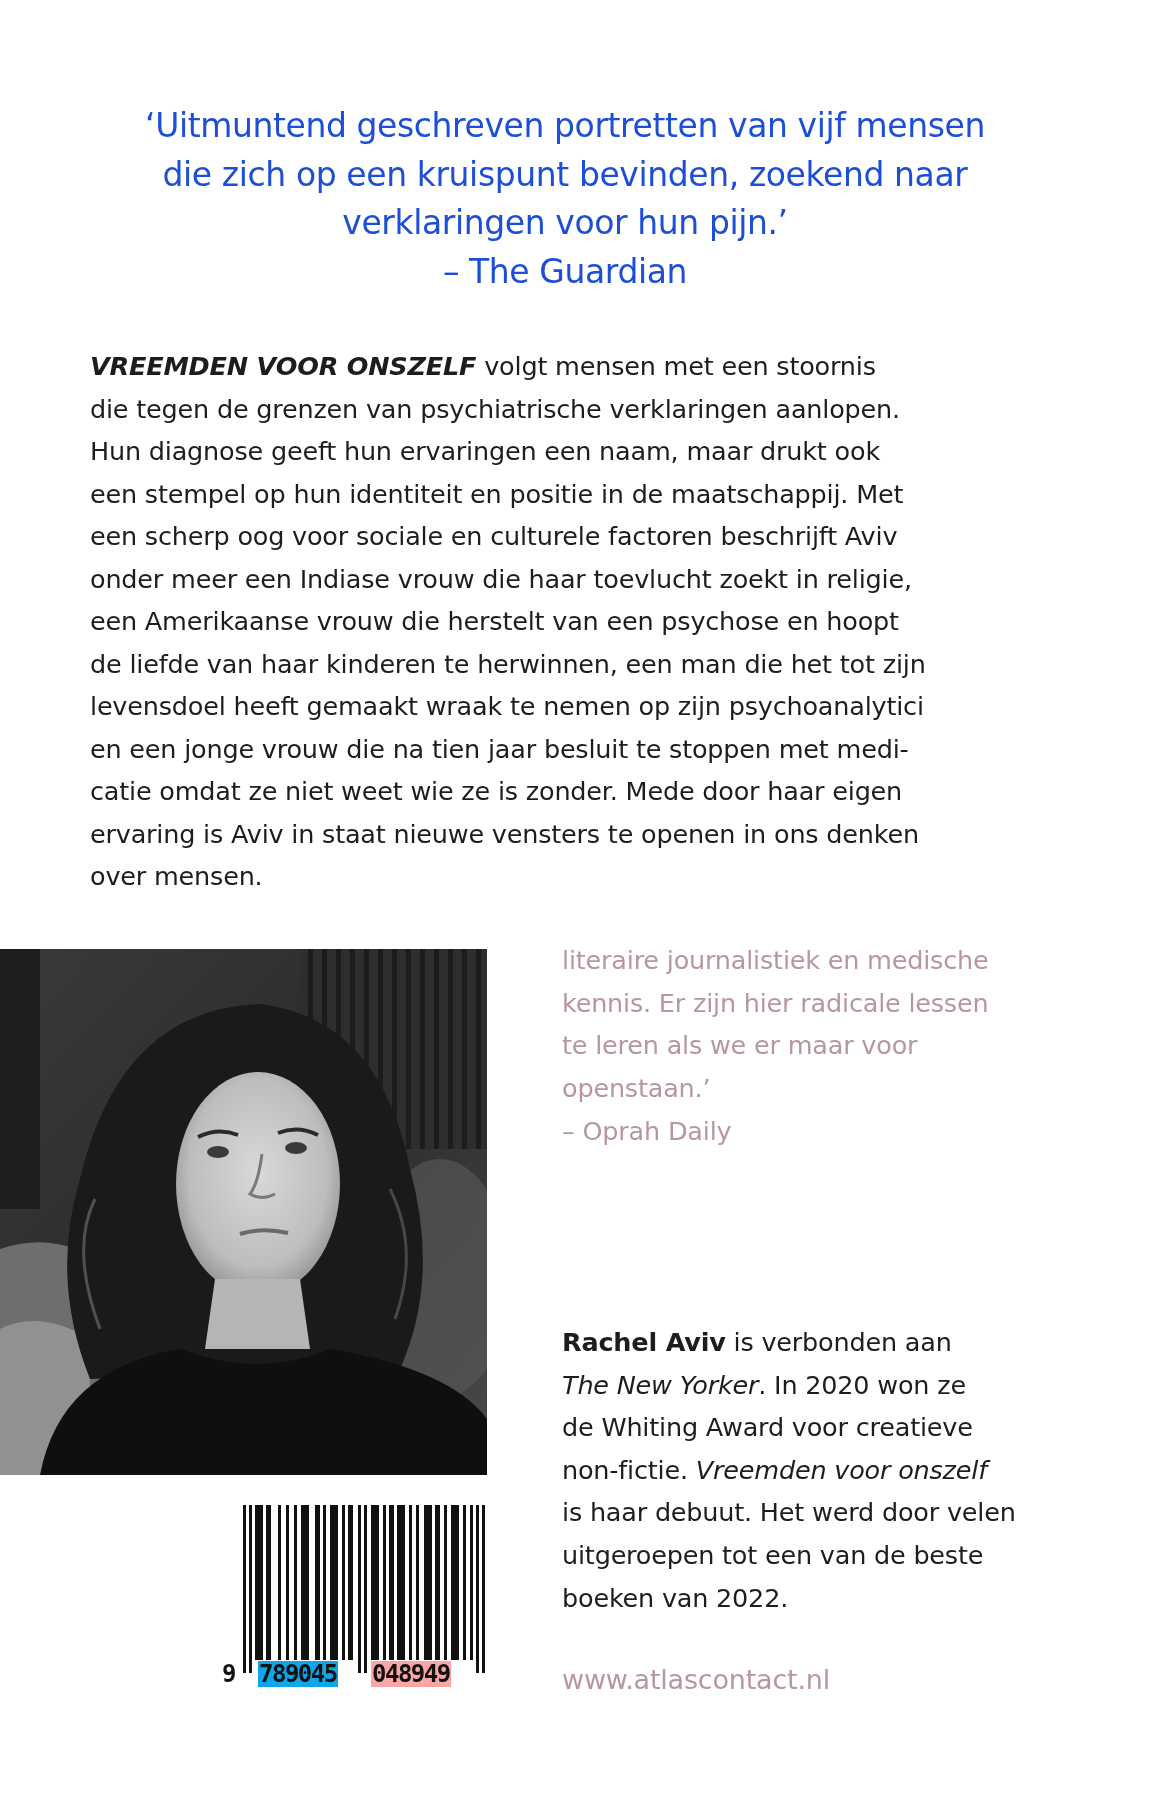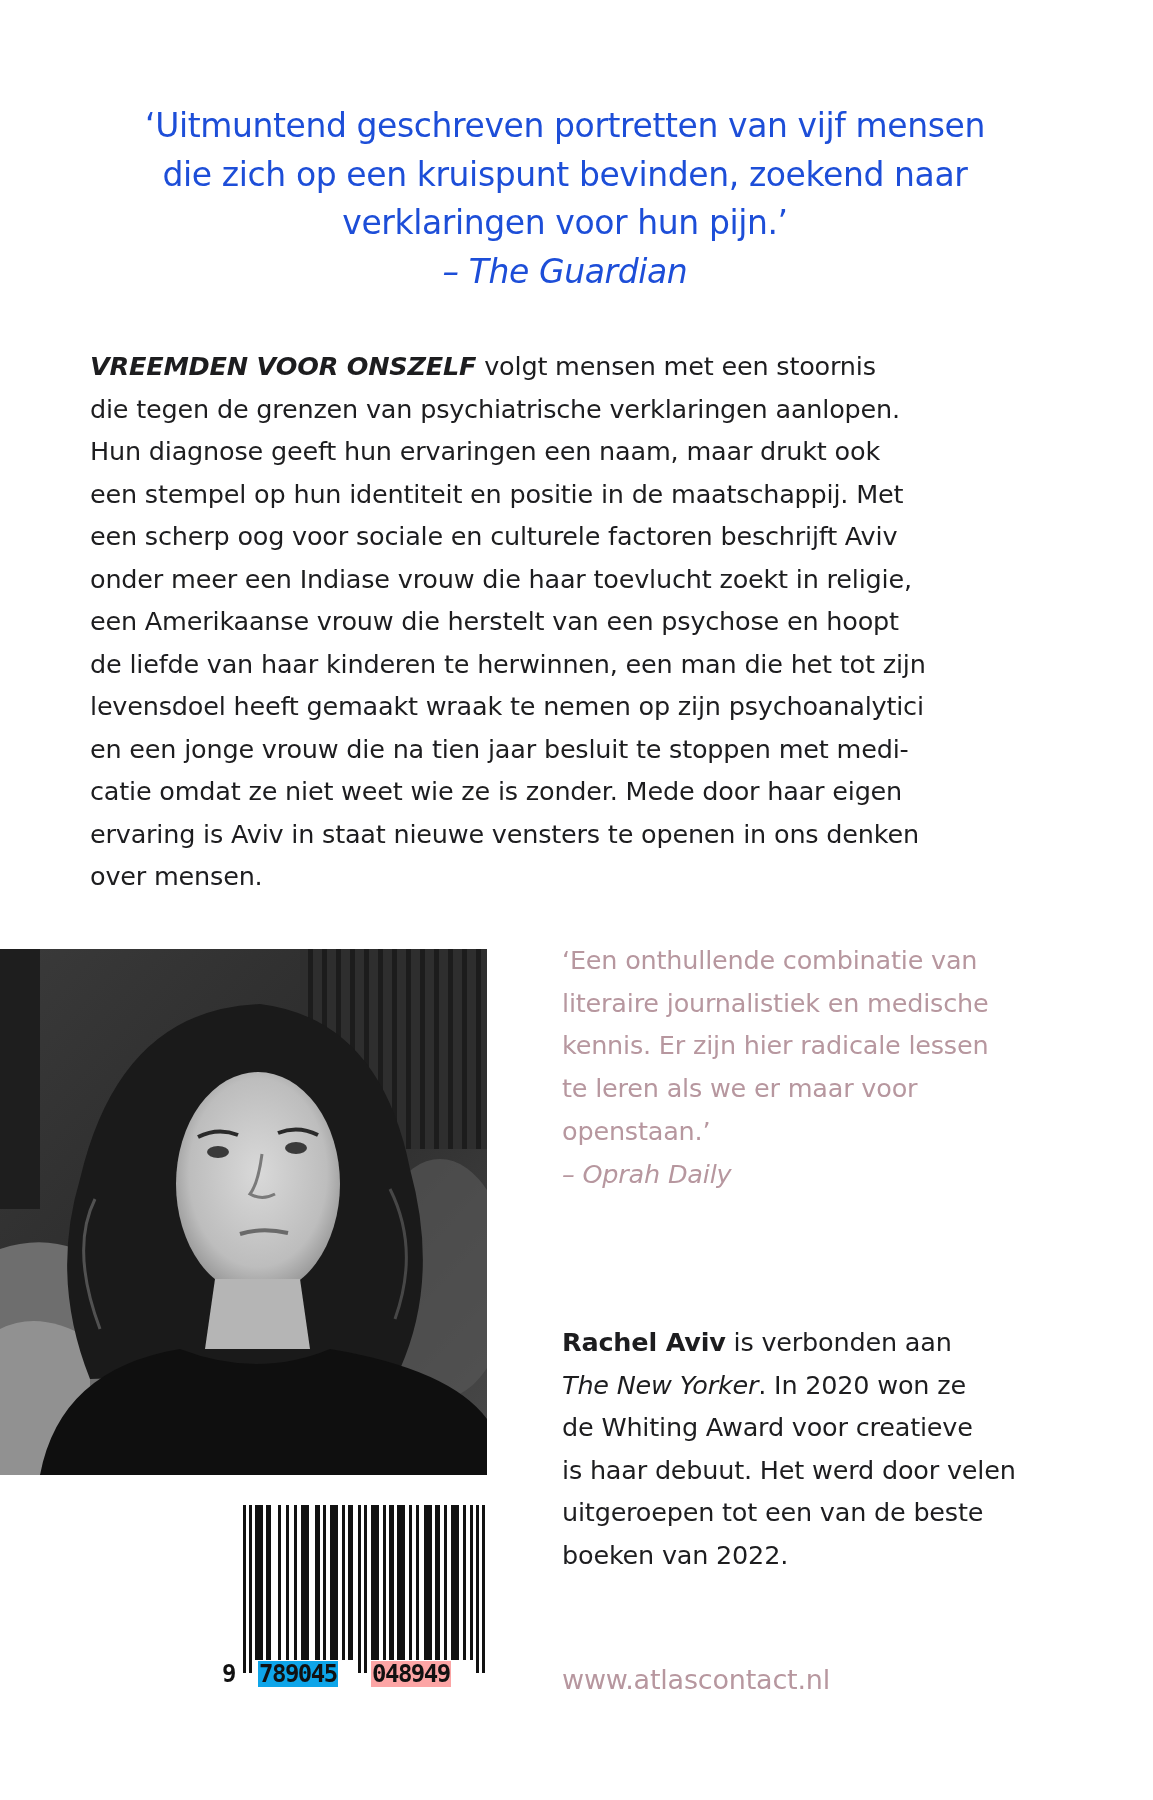--- a/index.html
+++ b/index.html
@@ -6,37 +6,37 @@
   body {
     width: 1153px; height: 1800px; position: relative; overflow: hidden;
     font-family: "DejaVu Sans", sans-serif;
     color: #1d1d1f;
   }
   .quote-top {
     position: absolute; left: 60px; width: 1010px; top: 102px;
     text-align: center; color: #1d4ed8;
     font-size: 33px; line-height: 48.5px; letter-spacing: -0.4px;
   }
-  .quote-top .source { font-style: italic; display: block; }
+  .quote-top .source { display: block; }
   .blurb {
     position: absolute; left: 90px; width: 1000px; top: 345px;
     font-size: 25.5px; line-height: 42.5px; color: #1d1d1f; letter-spacing: -0.2px;
   }
   .blurb .line { display: block; white-space: nowrap; }
   .blurb .title { font-weight: bold; font-style: italic; }
   .photo {
     position: absolute; left: 0; top: 949px; width: 487px; height: 526px;
     overflow: hidden; background: #2a2a2a;
   }
   .quote-side {
     position: absolute; left: 562px; width: 540px; top: 939px;
     font-size: 25.5px; line-height: 42.7px; color: #b7979f; letter-spacing: -0.2px;
   }
   .quote-side .line { display: block; white-space: nowrap; }
-  .quote-side .source { font-style: italic; }
+  .quote-side .source { }
   .bio {
     position: absolute; left: 562px; width: 560px; top: 1321px;
     font-size: 25.5px; line-height: 42.6px; color: #1d1d1f; letter-spacing: -0.2px;
   }
   .bio .line { display: block; white-space: nowrap; }
   .bio .name { font-weight: bold; }
   .bio .em { font-style: italic; }
   .barcode {
     position: absolute; left: 218px; top: 1505px; width: 272px; height: 182px;
   }
@@ -111,32 +111,32 @@
     <path d="M262 205 Q 258 235 250 245 Q 262 252 275 245" stroke="#7a7a7a" stroke-width="3" fill="none"></path>
     <path d="M240 285 Q 262 278 288 284" stroke="#6a6a6a" stroke-width="4" fill="none"></path>
 
     <path d="M215 330 L 300 330 L 310 400 L 205 400 Z" fill="#b5b5b5"></path>
 
     <path d="M40 526 Q 60 420 180 400 Q 258 430 330 400 Q 450 420 487 470 L 487 526 Z" fill="#0f0f0f"></path>
   </svg>
 </div>
 
 <div class="quote-side">
-  <span class="line">‘Een onthullende combinatie van</span>
   <span class="line">literaire journalistiek en medische</span>
   <span class="line">kennis. Er zijn hier radicale lessen</span>
   <span class="line">te leren als we er maar voor</span>
   <span class="line">openstaan.’</span>
   <span class="line source">– Oprah Daily</span>
 </div>
 
 <div class="bio">
   <span class="line"><span class="name">Rachel Aviv</span><span> is verbonden aan</span></span>
   <span class="line"><span class="em">The New Yorker</span><span>. In 2020 won ze</span></span>
   <span class="line">de Whiting Award voor creatieve</span>
+  <span class="line"><span>non-fictie. </span><span class="em">Vreemden voor onszelf</span></span>
   <span class="line">is haar debuut. Het werd door velen</span>
   <span class="line">uitgeroepen tot een van de beste</span>
   <span class="line">boeken van 2022.</span>
 </div>
 
 <div class="barcode" title="9789045048949">
   <svg width="272" height="182" viewBox="0 0 272 182" xmlns="http://www.w3.org/2000/svg">
     <g fill="#111">
 
       <rect x="25" y="0" width="3" height="168"></rect>

